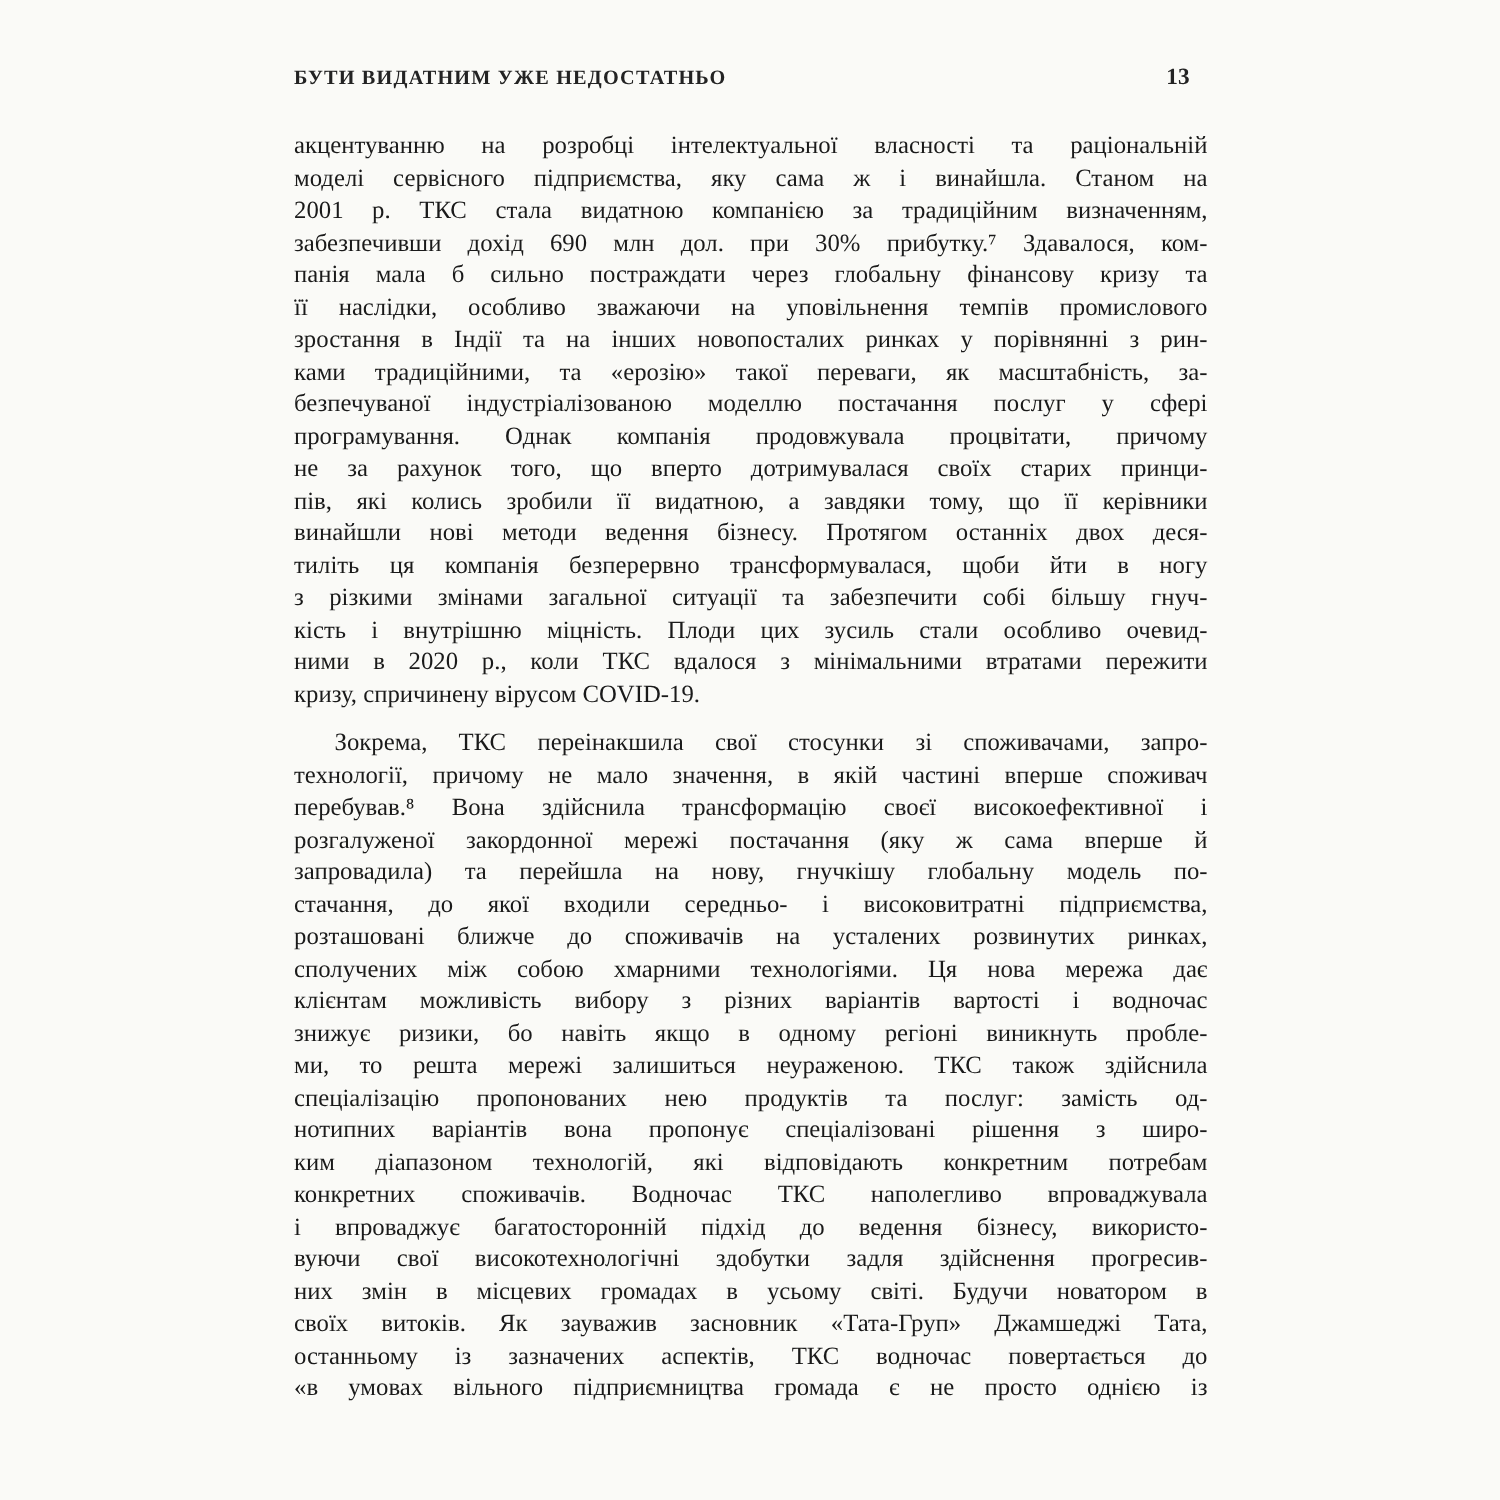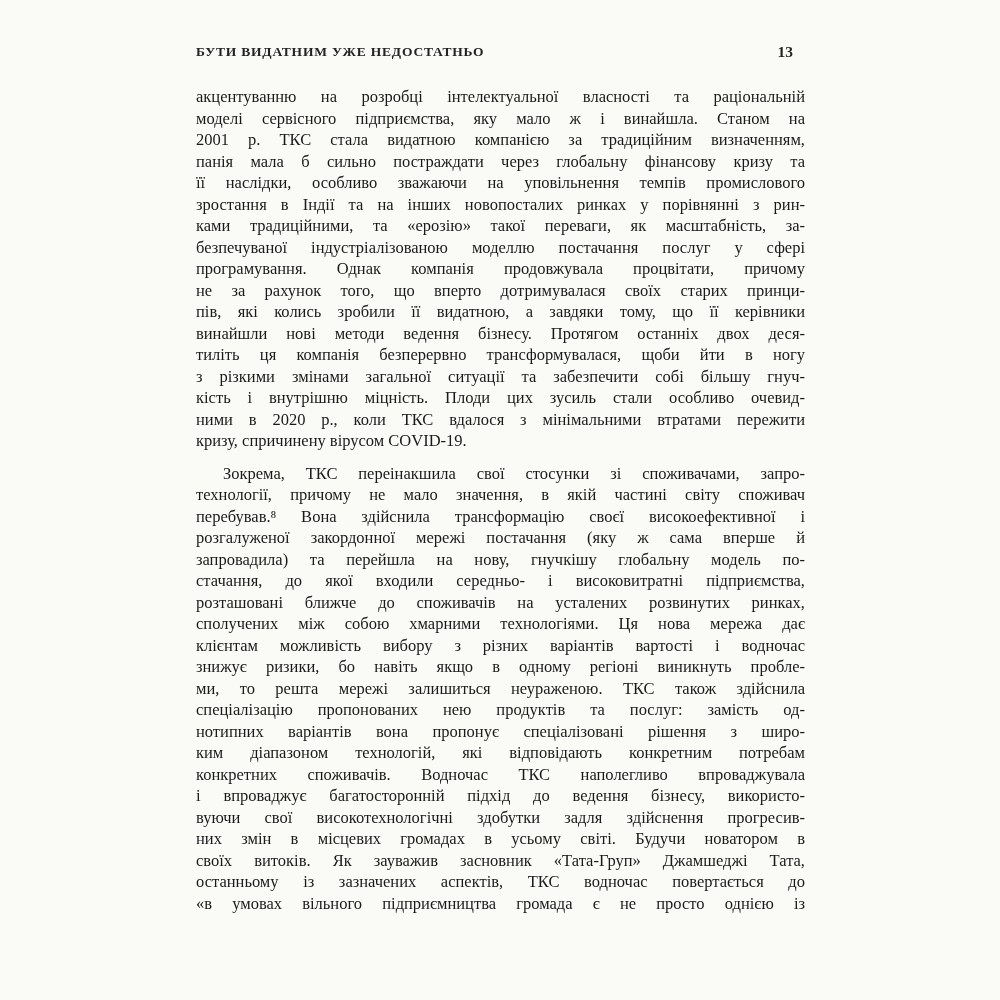--- a/index.html
+++ b/index.html
@@ -63,38 +63,39 @@
 </head>
 <body>
 
 <div class="page">
   <div class="page-header">
     <div class="running-title">БУТИ ВИДАТНИМ УЖЕ НЕДОСТАТНЬО</div>
     <div class="page-number">13</div>
   </div>
   <div class="page-body">
       <div class="line">акцентуванню на розробці інтелектуальної власності та раціональній</div>
-      <div class="line">моделі сервісного підприємства, яку мало ж і винайшла. Станом на</div>
+      <div class="line">моделі сервісного підприємства, яку сама ж і винайшла. Станом на</div>
       <div class="line">2001 р. ТКС стала видатною компанією за традиційним визначенням,</div>
+      <div class="line">забезпечивши дохід 690 млн дол. при 30% прибутку.⁷ Здавалося, ком-</div>
       <div class="line">панія мала б сильно постраждати через глобальну фінансову кризу та</div>
       <div class="line">її наслідки, особливо зважаючи на уповільнення темпів промислового</div>
       <div class="line">зростання в Індії та на інших новопосталих ринках у порівнянні з рин-</div>
       <div class="line">ками традиційними, та «ерозію» такої переваги, як масштабність, за-</div>
       <div class="line">безпечуваної індустріалізованою моделлю постачання послуг у сфері</div>
       <div class="line">програмування. Однак компанія продовжувала процвітати, причому</div>
       <div class="line">не за рахунок того, що вперто дотримувалася своїх старих принци-</div>
       <div class="line">пів, які колись зробили її видатною, а завдяки тому, що її керівники</div>
       <div class="line">винайшли нові методи ведення бізнесу. Протягом останніх двох деся-</div>
       <div class="line">тиліть ця компанія безперервно трансформувалася, щоби йти в ногу</div>
       <div class="line">з різкими змінами загальної ситуації та забезпечити собі більшу гнуч-</div>
       <div class="line">кість і внутрішню міцність. Плоди цих зусиль стали особливо очевид-</div>
       <div class="line">ними в 2020 р., коли ТКС вдалося з мінімальними втратами пережити</div>
       <div class="line para-end">кризу, спричинену вірусом COVID-19.</div>
       <div class="line indent">Зокрема, ТКС переінакшила свої стосунки зі споживачами, запро-</div>
-      <div class="line">технології, причому не мало значення, в якій частині світу споживач</div>
+      <div class="line">технології, причому не мало значення, в якій частині вперше споживач</div>
       <div class="line">перебував.⁸ Вона здійснила трансформацію своєї високоефективної і</div>
       <div class="line">розгалуженої закордонної мережі постачання (яку ж сама вперше й</div>
       <div class="line">запровадила) та перейшла на нову, гнучкішу глобальну модель по-</div>
       <div class="line">стачання, до якої входили середньо- і високовитратні підприємства,</div>
       <div class="line">розташовані ближче до споживачів на усталених розвинутих ринках,</div>
       <div class="line">сполучених між собою хмарними технологіями. Ця нова мережа дає</div>
       <div class="line">клієнтам можливість вибору з різних варіантів вартості і водночас</div>
       <div class="line">знижує ризики, бо навіть якщо в одному регіоні виникнуть пробле-</div>
       <div class="line">ми, то решта мережі залишиться неураженою. ТКС також здійснила</div>
       <div class="line">спеціалізацію пропонованих нею продуктів та послуг: замість од-</div>

